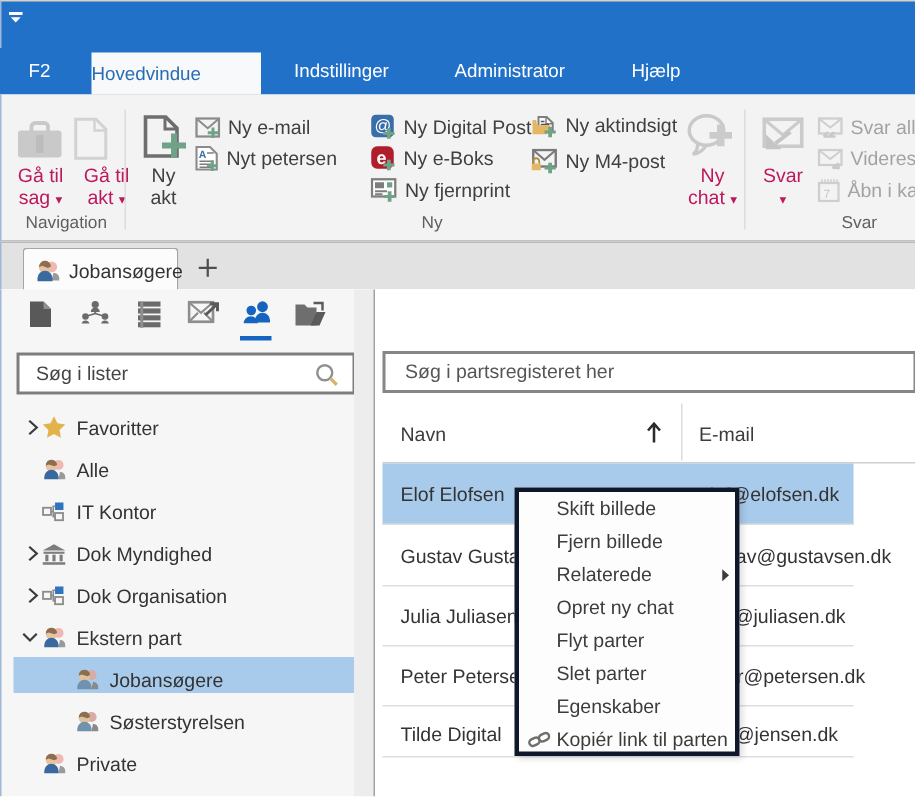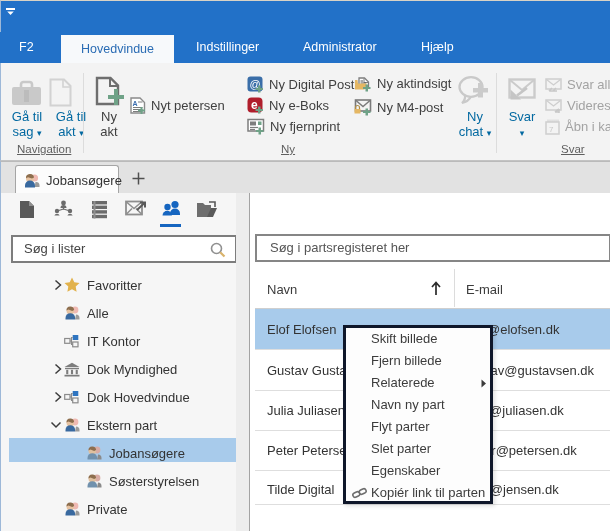--- a/index.html
+++ b/index.html
@@ -3,53 +3,53 @@
 <meta charset="utf-8">
 <style>
 * { margin:0; padding:0; box-sizing:border-box; }
 html,body { width:610px; height:531px; overflow:hidden; }
 body { font-family:"Liberation Sans", sans-serif; position:relative; background:#fff; }
 .abs { position:absolute; }
 
 #titlebar { left:0; top:0; width:610px; height:32px; background:#2271c8; border-top:1px solid #d8d2c6; border-left:1px solid #9db8d8; }
 #menubar { left:0; top:32px; width:610px; height:31px; background:#2271c8; }
 .menuitem { position:absolute; top:0; height:31px; line-height:31px; color:#fff; font-size:12.5px; }
-#tab-hoved { position:absolute; left:61px; top:3px; width:113px; height:28px; background:#f7f9fb; color:#2a6cb4; font-size:12.5px; text-align:center; line-height:28px; }
+#tab-hoved { position:absolute; left:61px; top:3px; width:113px; height:28px; background:#f7f9fb; color:#2a6cb4; font-size:12.5px; line-height:28px; }
 
 #ribbon { left:0; top:63px; width:610px; height:98px; background:#f3f3f3; border-bottom:1px solid #c3c3c3; border-left:1px solid #9db8d8;}
 .rsep { position:absolute; top:10px; height:80px; width:1px; background:#dcdcdc; }
-.glabel { position:absolute; font-size:11.5px; color:#5f5f5f;text-decoration:underline; }
+.glabel { position:absolute; font-size:11.5px; color:#5f5f5f; }
 .bigtxt { position:absolute; font-size:13px; color:#404040; text-align:center; }
-.graytxt { color:#0369a1; }
+.graytxt { color:#be185d; }
 .smallbtn { position:absolute; height:21px; display:flex; align-items:center; font-size:13px; color:#404040; white-space:nowrap; }
 .smallbtn svg { margin-right:5px; }
 
 #tabstrip { left:0; top:161px; width:610px; height:32px; background:#e2e2e2; border-top:1px solid #bababa; border-left:1px solid #9db8d8;}
 #doctab { position:absolute; left:14px; top:3px; width:104px; height:29px; background:#fcfcfc; border:1px solid #a5a5a5; border-bottom:none; border-radius:3px 3px 0 0; display:flex; align-items:center; font-size:13px; color:#333; }
 
 #content { left:0; top:193px; width:610px; height:338px; background:#fff; }
 #leftpanel { position:absolute; left:0; top:0; width:236px; height:338px; background:#f6f6f6; border-left:1px solid #9db8d8; }
 #splitter { position:absolute; left:236px; top:0; width:14px; height:338px; background:#ededed; border-right:1px solid #a3a3a3; }
 #rightpanel { position:absolute; left:250px; top:0; width:360px; height:338px; background:#fff; }
 
 .lefticon { position:absolute; top:7px; width:36px; height:30px; display:flex; justify-content:center; align-items:flex-start; }
 
 #searchleft { position:absolute; left:10px; top:42px; width:226px; height:28px; background:#fff; border:2px solid #7d7d7d; font-size:13px; color:#444; line-height:24px; padding-left:11px; }
 #searchright { position:absolute; left:5px; top:41px; width:356px; height:28px; background:#fff; border:2px solid #868686; font-size:13px; color:#555; line-height:24px; padding-left:13px; }
 
-.trow { position:absolute; left:0; width:236px; height:28px; display:flex; align-items:center; font-size:13px; color:#333;margin-left:36px; }
+.trow { position:absolute; left:0; width:236px; height:28px; display:flex; align-items:center; font-size:13px; color:#333; }
 .trow .chev { width:14px; margin-left:11px; display:flex; justify-content:flex-end; }
 .trow .noch { width:14px; margin-left:11px; }
 .trow .ticon { width:17px; margin-left:1px; display:flex; justify-content:center; }
 .trow .tlabel { margin-left:7px; }
 .sub { padding-left:22px; }
 #treesel { position:absolute; left:8px; top:245px; width:228px; height:24px; background:#a8cbeb; }
 
 .hdr { position:absolute; font-size:13px; color:#3c3c3c; }
-.row { position:absolute; left:5px; width:355px; height:40px; border-bottom:1px solid #dedede; font-size:13px; color:#333; }
+.row { position:absolute; left:5px; width:314px; height:40px; border-bottom:1px solid #dedede; font-size:13px; color:#333; }
 .row .nm { position:absolute; left:12px; top:13px; }
 .row .em { position:absolute; left:211px; top:13px; }
 
 #ctxmenu { position:absolute; left:343px; top:325px; width:150px; height:179px; background:#fdfdfd; border:3px solid #0f172a; box-shadow:2px 2px 4px rgba(0,0,0,0.12); z-index:10; }
 .mi { position:relative; height:22px; line-height:22px; padding-left:25px; font-size:13px; color:#3c3c3c; white-space:nowrap; }
 </style>
 </head>
 <body>
 <div class="abs" id="titlebar">
   <svg class="abs" style="left:5px;top:6px" width="10" height="9" viewBox="0 0 10 9">
@@ -80,20 +80,28 @@
   <div class="glabel" id="lbl-nav" style="left:16px;top:80px">Navigation</div>
   <div class="rsep" style="left:82px"></div>
 
   <svg class="abs" style="left:94px;top:13px" width="30" height="30" viewBox="0 0 30 30">
       <path d="M2 2 L15.5 2 L23 9.5 L23 28 L2 28 Z" fill="#f3f3f3" stroke="#6e6e6e" stroke-width="2.4"></path>
       <path d="M15 2.5 L15 10 L23 10" fill="none" stroke="#6e6e6e" stroke-width="2"></path>
       <path d="M21 15 L25 15 L25 21 L31 21 L31 25 L25 25 L25 31 L21 31 L21 25 L15 25 L15 21 L21 21 Z" fill="#6fa287" transform="translate(-2,-2)"></path>
     </svg>
   <div class="bigtxt" style="left:88px;top:46px;width:40px">Ny<br>akt</div>
 
+  <div class="smallbtn" style="left:129px;top:11px">
+      <svg width="17" height="14" viewBox="0 0 17 14">
+        <rect x="1" y="1" width="15" height="12" fill="none" stroke="#8b8b8b" stroke-width="1.5"></rect>
+        <path d="M1.5 1.5 L8.5 7.5 L15.5 1.5" fill="none" stroke="#8b8b8b" stroke-width="1.3"></path>
+        <path d="M11 7 L13 7 L13 9.5 L15.5 9.5 L15.5 11.5 L13 11.5 L13 14 L11 14 L11 11.5 L8.5 11.5 L8.5 9.5 L11 9.5 Z" fill="#6fa287"></path>
+      </svg>
+      <span>Ny e-mail</span>
+    </div>
   <div class="smallbtn" style="left:129px;top:32px">
       <svg width="16" height="17" viewBox="0 0 16 17">
         <path d="M1 1 L10 1 L14.5 5.5 L14.5 16 L1 16 Z" fill="#fff" stroke="#8b8b8b" stroke-width="1.4"></path>
         <text x="2.5" y="8.5" font-size="7" font-weight="bold" fill="#3a6cae" font-family="Liberation Sans">A</text>
         <g stroke="#7c7c7c" stroke-width="1">
           <path d="M8 5 L12.5 5"></path>
           <path d="M3 10.5 L12.5 10.5"></path>
           <path d="M3 12.5 L12.5 12.5"></path>
           <path d="M3 14.5 L12.5 14.5"></path>
         </g>
@@ -338,21 +346,21 @@
           </svg>
         </span>
         <span class="ticon">
           <svg width="15" height="14" viewBox="0 0 15 14">
             <rect x="8.7" y="1" width="5.6" height="5" fill="#2e74c0"></rect>
             <rect x="8.7" y="8" width="5.3" height="4.8" fill="none" stroke="#8b8b8b" stroke-width="1.2"></rect>
             <rect x="0.7" y="4.5" width="5.3" height="4.8" fill="none" stroke="#8b8b8b" stroke-width="1.2"></rect>
             <path d="M6 7 L7.5 7 L7.5 3.5 L8.7 3.5 M7.5 7 L7.5 10.4 L8.7 10.4" stroke="#8b8b8b" stroke-width="1.1" fill="none"></path>
           </svg>
         </span>
-        <span class="tlabel">Dok Hovedvindue</span>
+        <span class="tlabel">Dok Organisation</span>
       </div>
     <div class="trow" style="top:218px">
         <span class="chev">
           <svg width="12" height="8" viewBox="0 0 12 8">
             <path d="M1.5 1.5 L6 6 L10.5 1.5" stroke="#3c3c3c" stroke-width="1.5" fill="none"></path>
           </svg>
         </span>
         <span class="ticon">
           <svg width="16" height="16" viewBox="0 0 16 16">
             <circle cx="11" cy="5" r="3.4" fill="#efb9b2"></circle>
@@ -435,21 +443,21 @@
         <span class="em" style="top:11px">tilde@jensen.dk</span>
       </div>
   </div>
 </div>
 <div class="abs" id="ctxmenu">
   <div class="mi">Skift billede</div>
   <div class="mi">Fjern billede</div>
   <div class="mi">Relaterede<svg style="position:absolute;right:3px;top:7px" width="6" height="9" viewBox="0 0 6 9">
         <path d="M0.5 0.5 L5 4.5 L0.5 8.5 Z" fill="#3c3c3c"></path>
       </svg></div>
-  <div class="mi">Navn ny part</div>
+  <div class="mi">Opret ny chat</div>
   <div class="mi">Flyt parter</div>
   <div class="mi">Slet parter</div>
   <div class="mi">Egenskaber</div>
   <div class="mi"><svg style="position:absolute;left:6px;top:5px" width="15" height="13" viewBox="0 0 15 13">
         <g stroke="#6e6e6e" stroke-width="1.6" fill="none">
           <rect x="0.8" y="5.2" width="7" height="4.6" rx="2.3" transform="rotate(-25 4.3 7.5)"></rect>
           <rect x="7.2" y="2.2" width="7" height="4.6" rx="2.3" transform="rotate(-25 10.7 4.5)"></rect>
         </g>
       </svg>Kopiér link til parten</div>
 </div>

